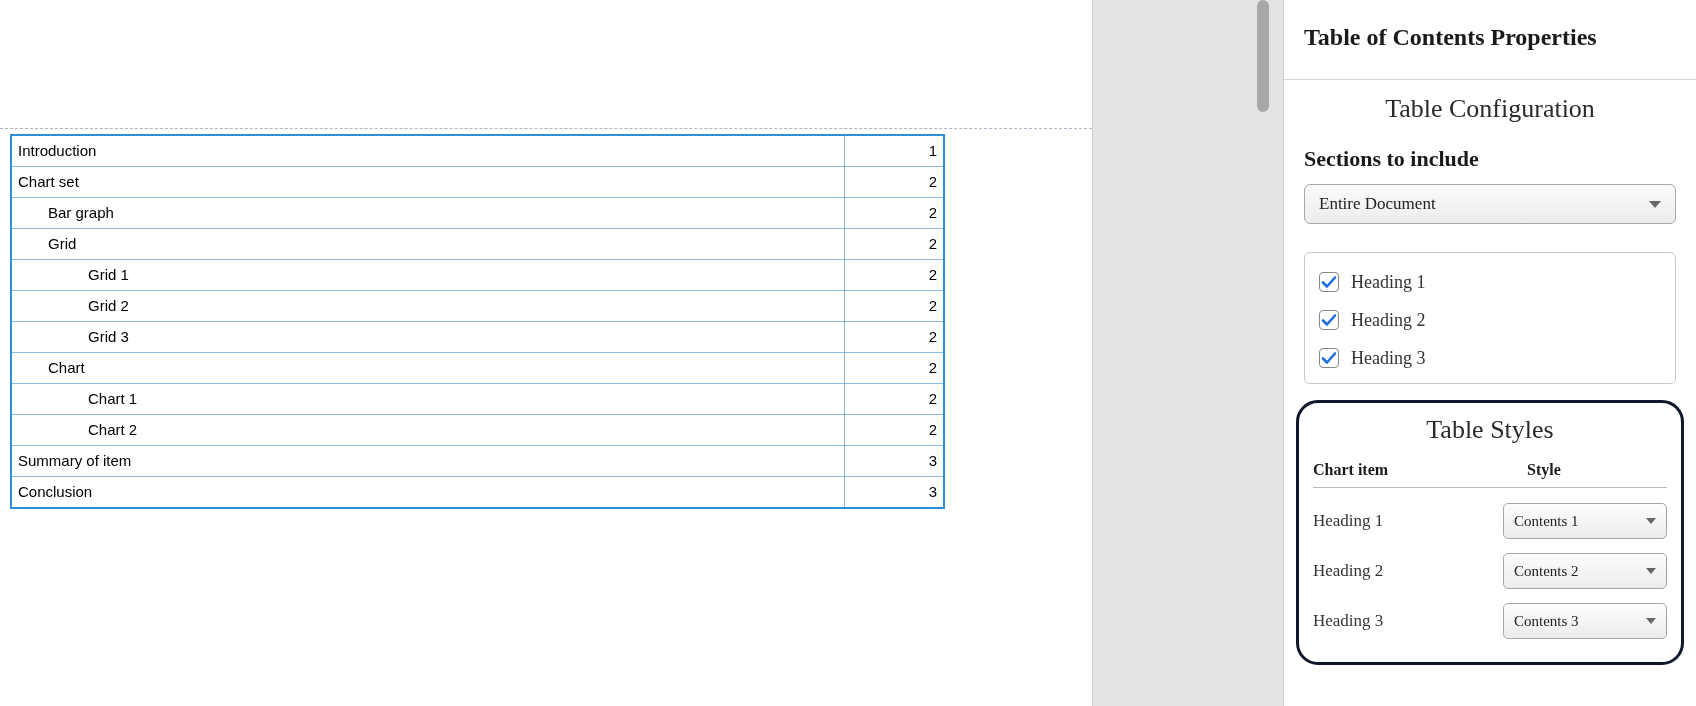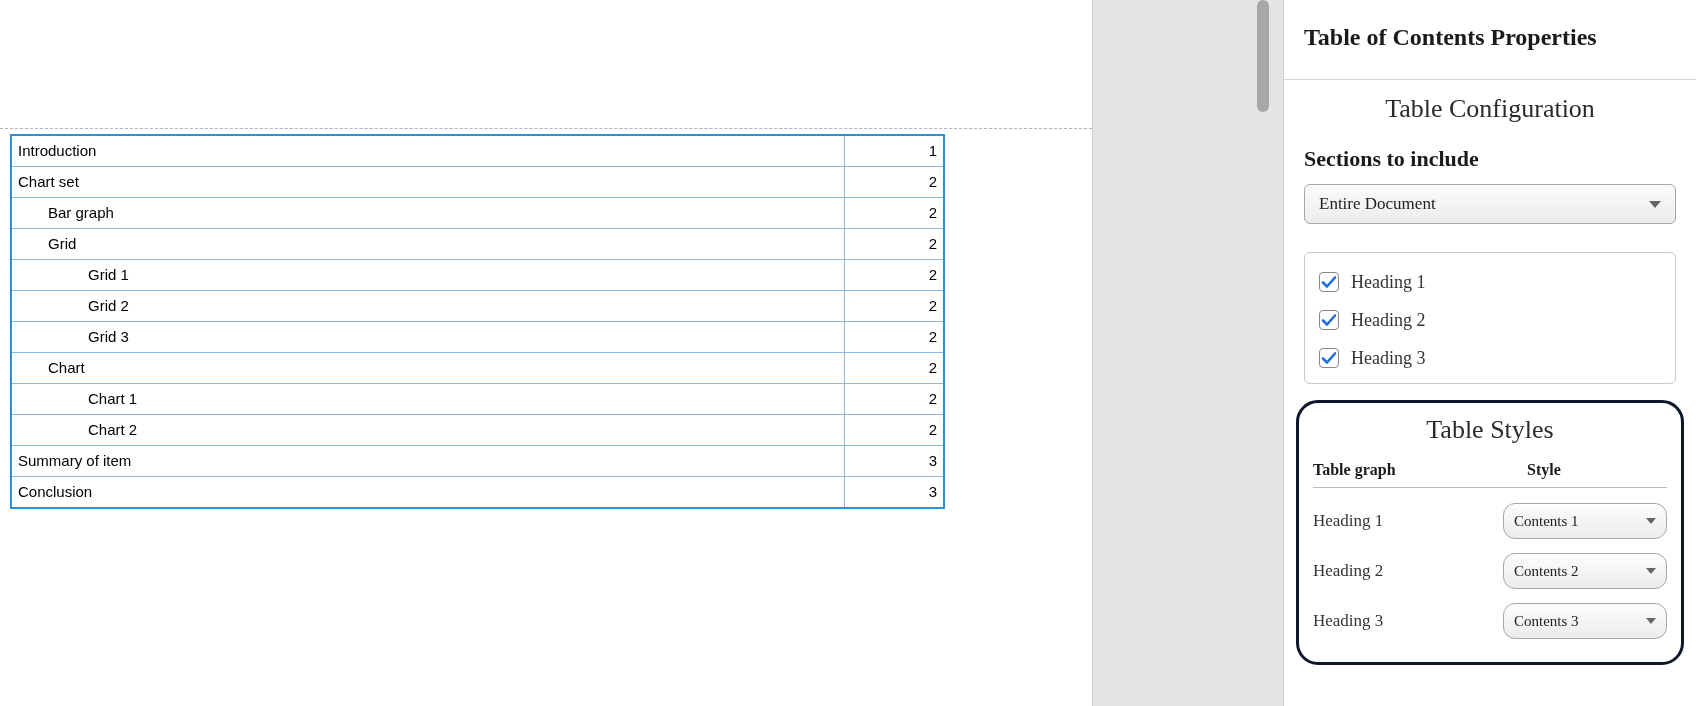--- a/index.html
+++ b/index.html
@@ -175,21 +175,21 @@
     height: 50px;
     font-size: 17px;
     color: #333;
   }
   .styles-row .c1 { flex: 0 0 190px; }
   .styles-row .c2 { flex: 1; }
   .mini-select {
     width: 100%;
     height: 36px;
     border: 1px solid #a7a7a7;
-    border-radius: 12px;
+    border-radius: 5px;
     background: linear-gradient(#fdfdfd, #ececec);
     display: flex;
     align-items: center;
     justify-content: space-between;
     padding: 4px 10px;
     font-size: 15px;
     color: #222;
     cursor: pointer;
   }
   .mini-select .caret {
@@ -302,21 +302,21 @@
             <path d="M2 8.5 L6 12.5 L14 3.5" fill="none" stroke="#1d6fe0" stroke-width="2.6" stroke-linecap="round" stroke-linejoin="round"></path>
           </svg>
         </span>
         <span>Heading 3</span>
       </div>
     </div>
 
   <div class="styles-box">
     <div class="section-title-center">Table Styles</div>
     <div class="styles-header">
-      <div class="c1">Table graph</div>
+      <div class="c1">Chart item</div>
       <div class="c2">Style</div>
     </div>
     <div id="styles-body">
         <div class="styles-row">
           <div class="c1">Heading 1</div>
           <div class="c2">
             <div class="mini-select">
               <span>Contents 1</span>
               <span class="caret"></span>
             </div>

